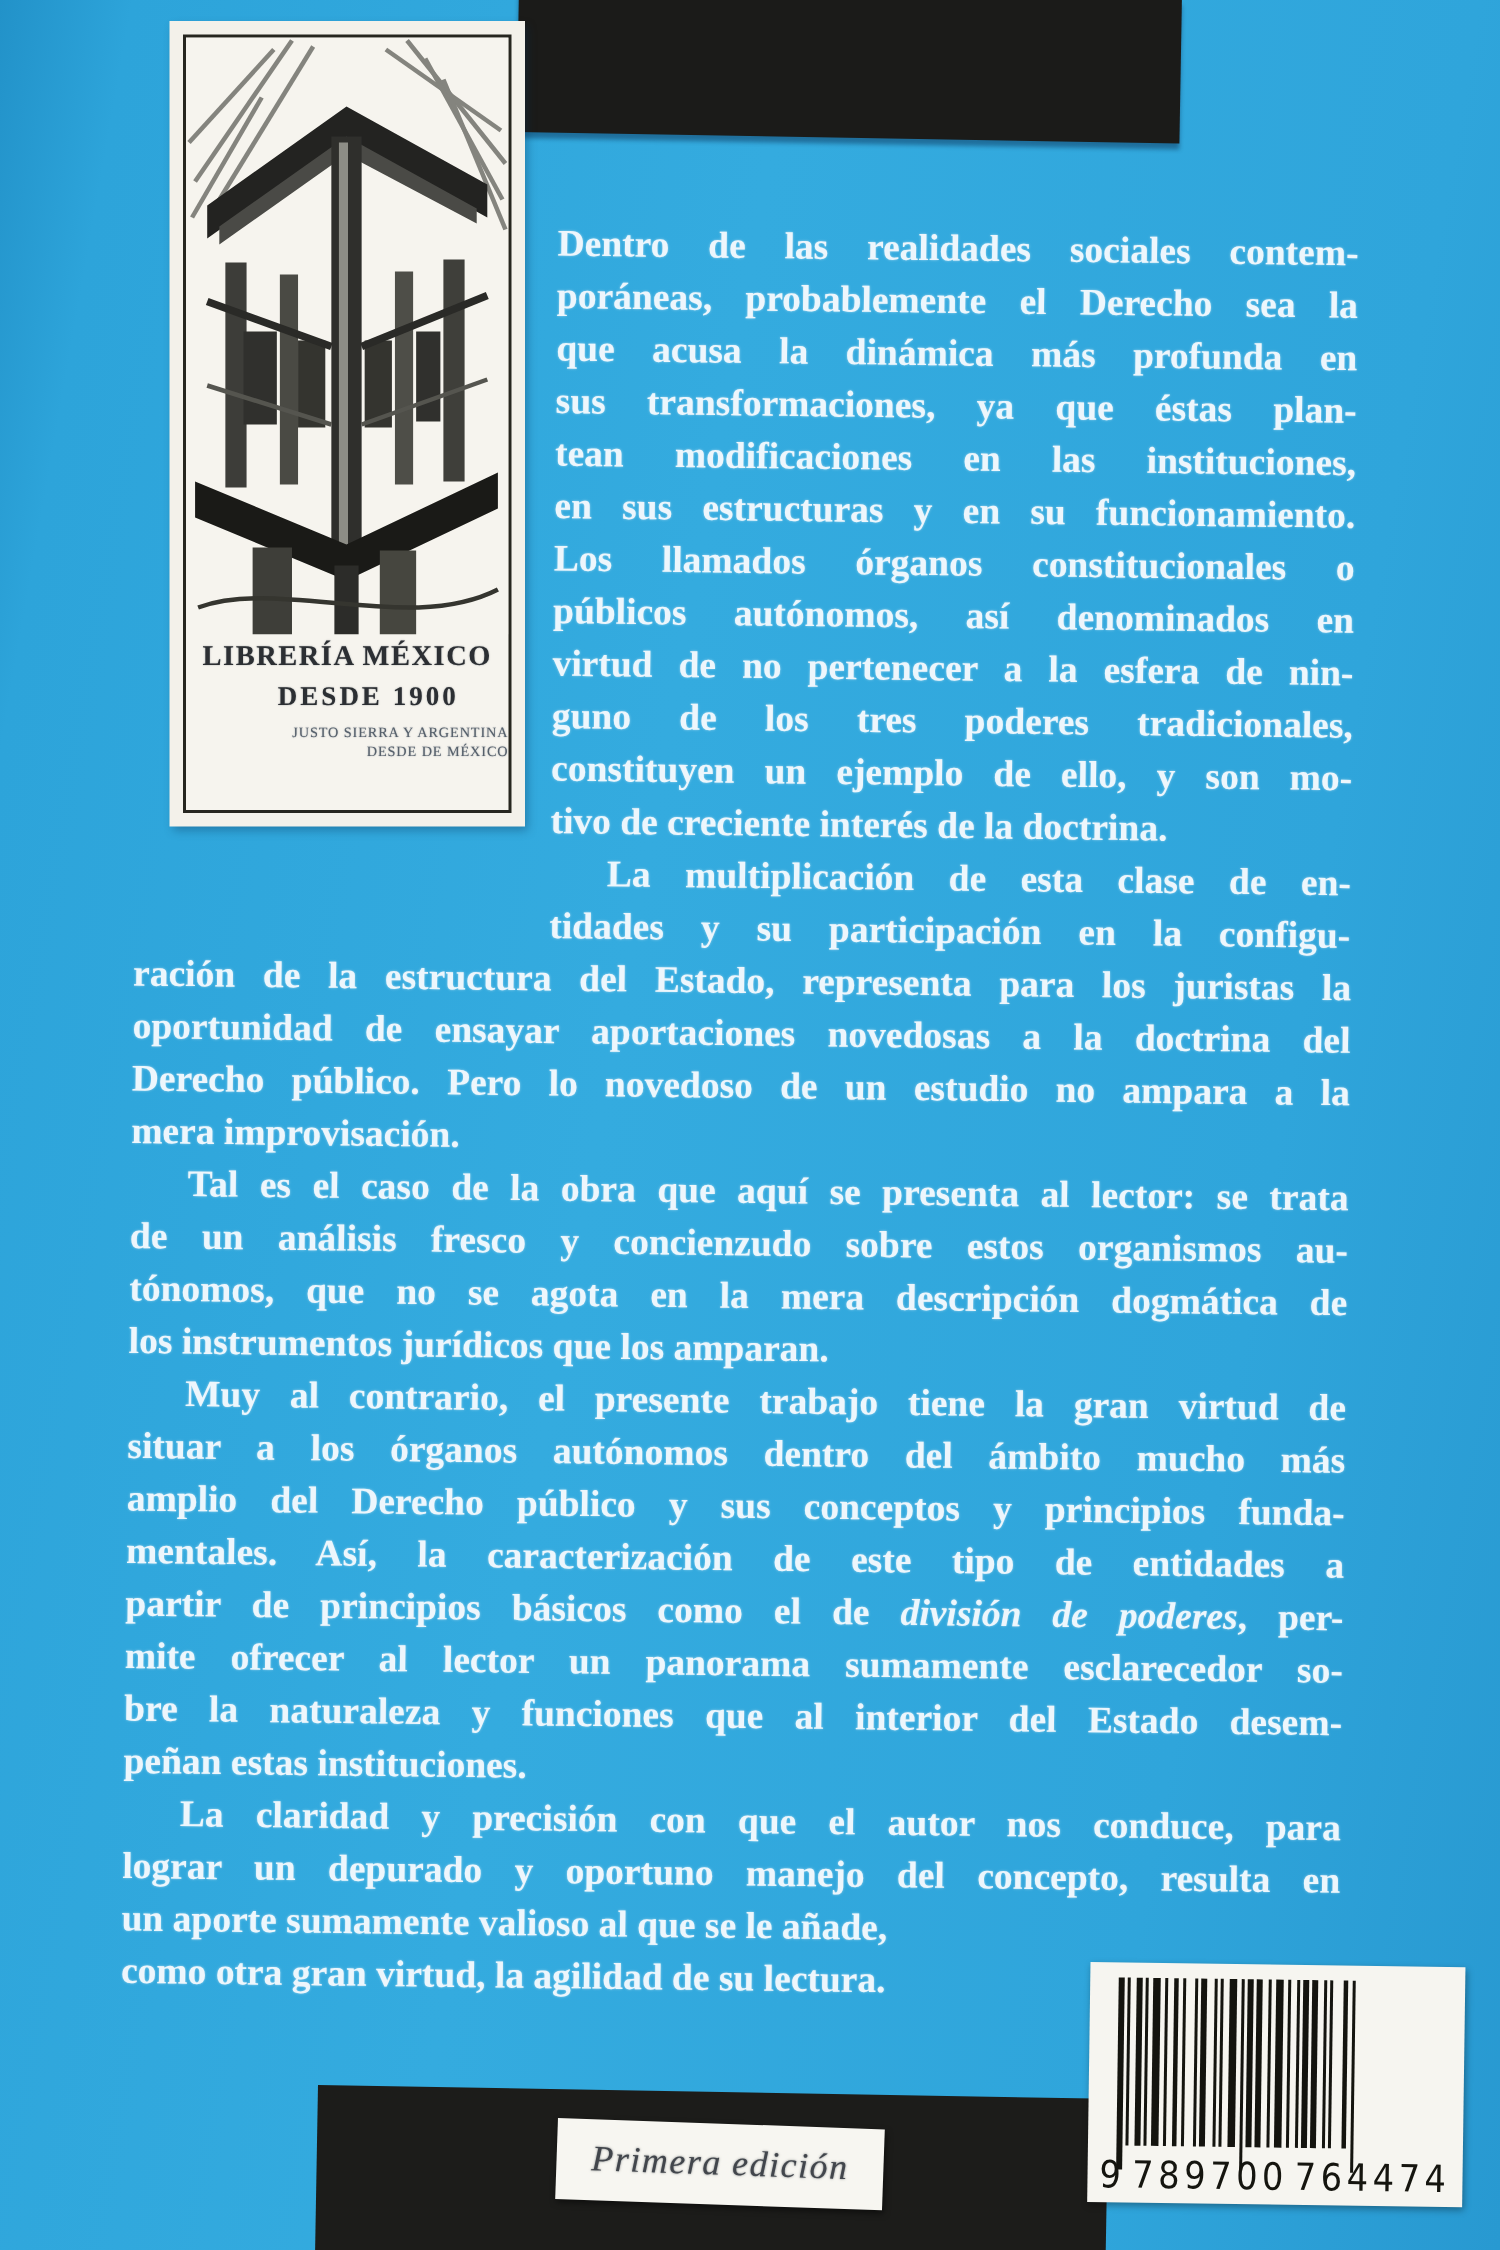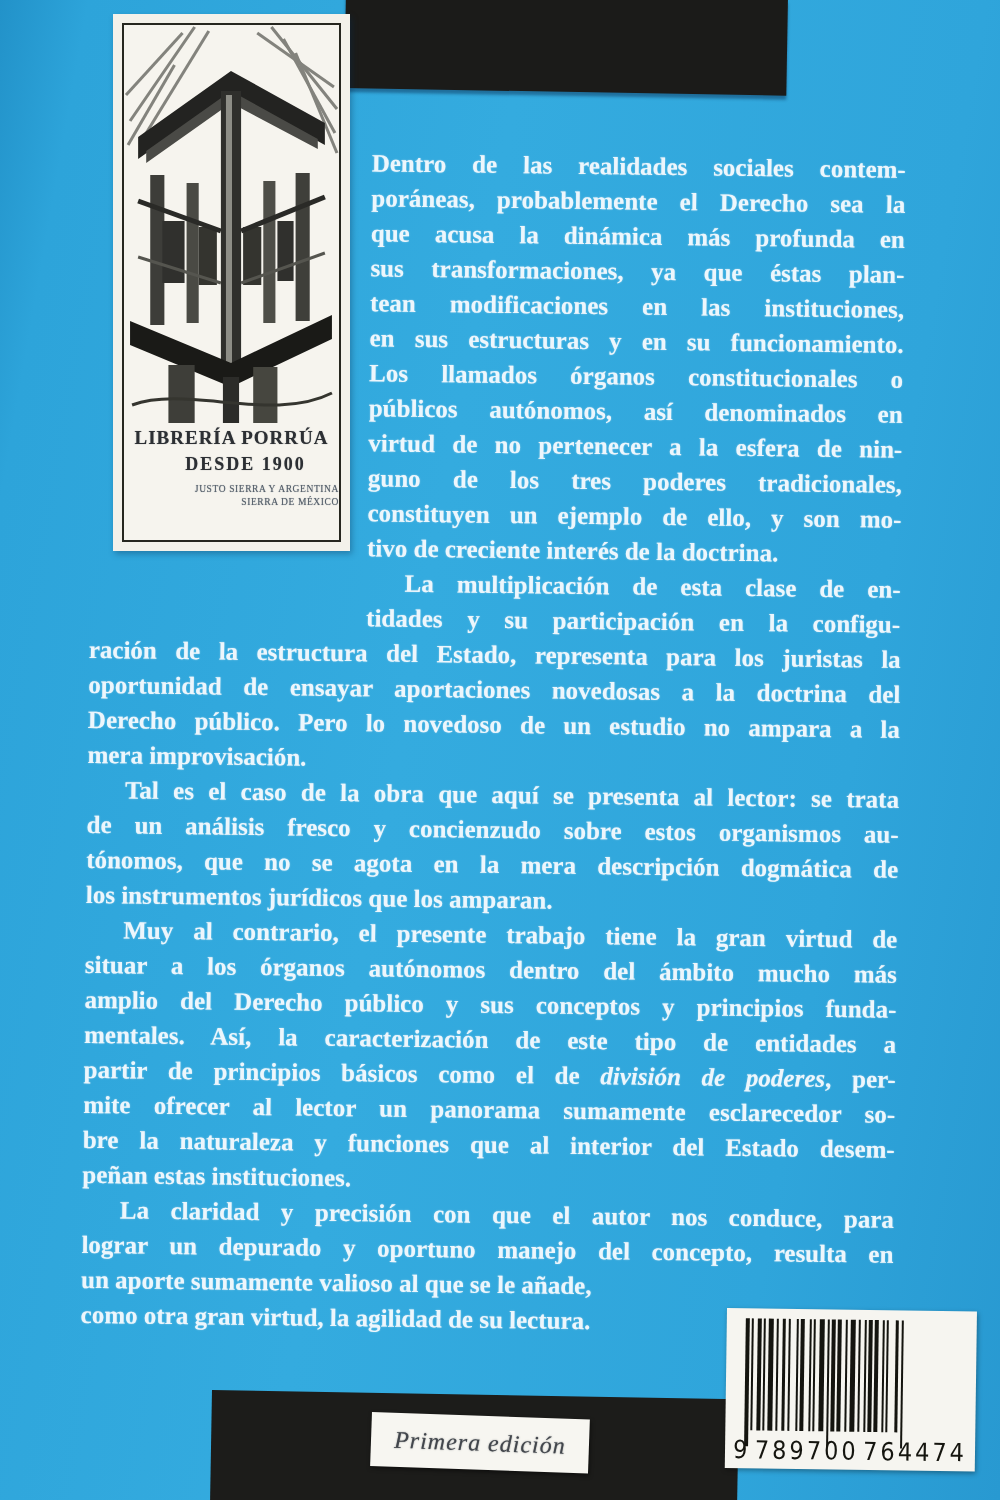--- a/index.html
+++ b/index.html
@@ -120,25 +120,25 @@
 
         <polygon points="6,296 106,338 206,290 206,314 106,362 6,320" fill="#1a1a17"></polygon>
 
         <rect x="44" y="340" width="26" height="58" fill="#3e3e39"></rect>
         <rect x="128" y="342" width="24" height="56" fill="#46463f"></rect>
         <rect x="98" y="352" width="16" height="46" fill="#2c2c29"></rect>
 
         <path d="M8,380 C62,360 148,398 206,368" stroke="#35352f" stroke-width="3" fill="none"></path>
       </svg>
       <div class="logo-text">
-        <div class="logo-name">LIBRERÍA PORRÚA</div>
+        <div class="logo-name">LIBRERÍA MÉXICO</div>
         <div class="logo-since">DESDE 1900</div>
         <div class="logo-addr">
           <div>JUSTO SIERRA Y ARGENTINA</div>
-          <div>SIERRA DE MÉXICO</div>
+          <div>DESDE DE MÉXICO</div>
         </div>
       </div>
     </div>
   </div>
 
   <div class="body-text">
     <div class="col-narrow" id="narrow-col">
         <div class="line">Dentro de las realidades sociales contem-</div>
         <div class="line">poráneas, probablemente el Derecho sea la</div>
         <div class="line">que acusa la dinámica más profunda en</div>

